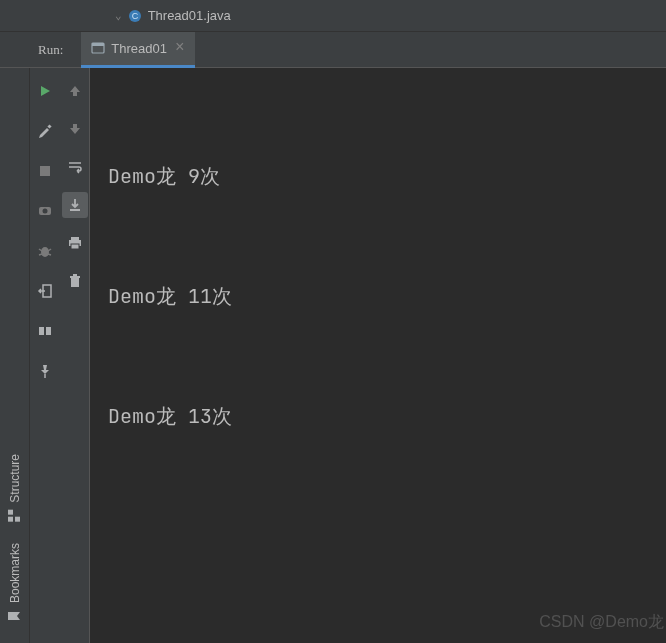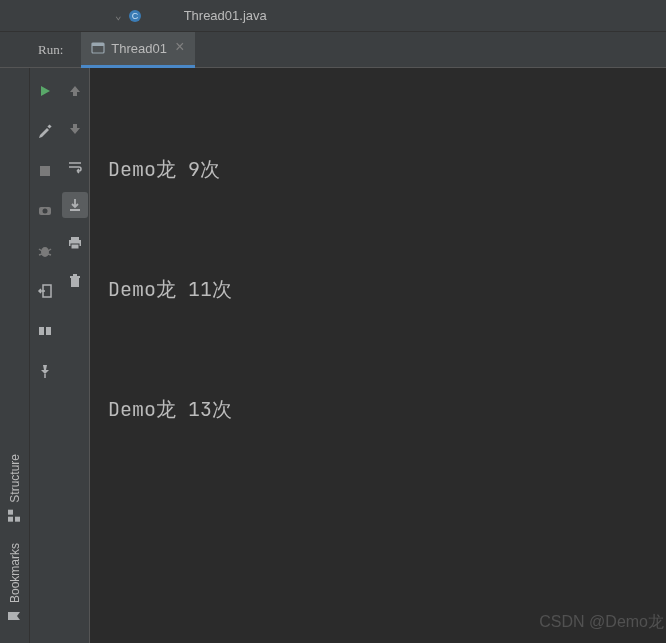--- a/index.html
+++ b/index.html
@@ -20,21 +20,21 @@
       background: #3c3f41;
       border-bottom: 1px solid #323232;
     }
     .chevron { color: #808080; font-size: 11px; margin-right: 6px; }
     .file-icon {
       width: 14px; height: 14px;
       margin-right: 6px;
       display: inline-flex;
       align-items: center; justify-content: center;
     }
-    .editor-tab-label { color: #bbbbbb; font-size: 13px; font-family: -apple-system, 'Segoe UI', sans-serif; margin-left: 36px; }
+    .editor-tab-label { color: #bbbbbb; font-size: 13px; font-family: -apple-system, 'Segoe UI', sans-serif; }
     .run-bar {
       display: flex;
       align-items: center;
       height: 36px;
       background: #3c3f41;
       border-bottom: 1px solid #555555;
     }
     .run-label {
       color: #bbbbbb;
       font-size: 13px;
@@ -104,21 +104,21 @@
       align-items: center; justify-content: center;
       color: #afb1b3;
       cursor: pointer;
       border-radius: 3px;
     }
     .tool-btn.active { background: #5a5d5f; }
     .tool-btn svg { width: 16px; height: 16px; }
     .console {
       flex: 1;
       background: #2b2b2b;
-      padding: 1px 0 0 18px;
+      padding: 8px 0 0 18px;
       overflow: hidden;
       font-size: 20px;
       line-height: 40px;
       color: #bbbbbb;
       font-family: 'JetBrains Mono', Consolas, monospace;
       white-space: pre;
     }
     .console-line { display: block; }
     .watermark {
       position: absolute;

